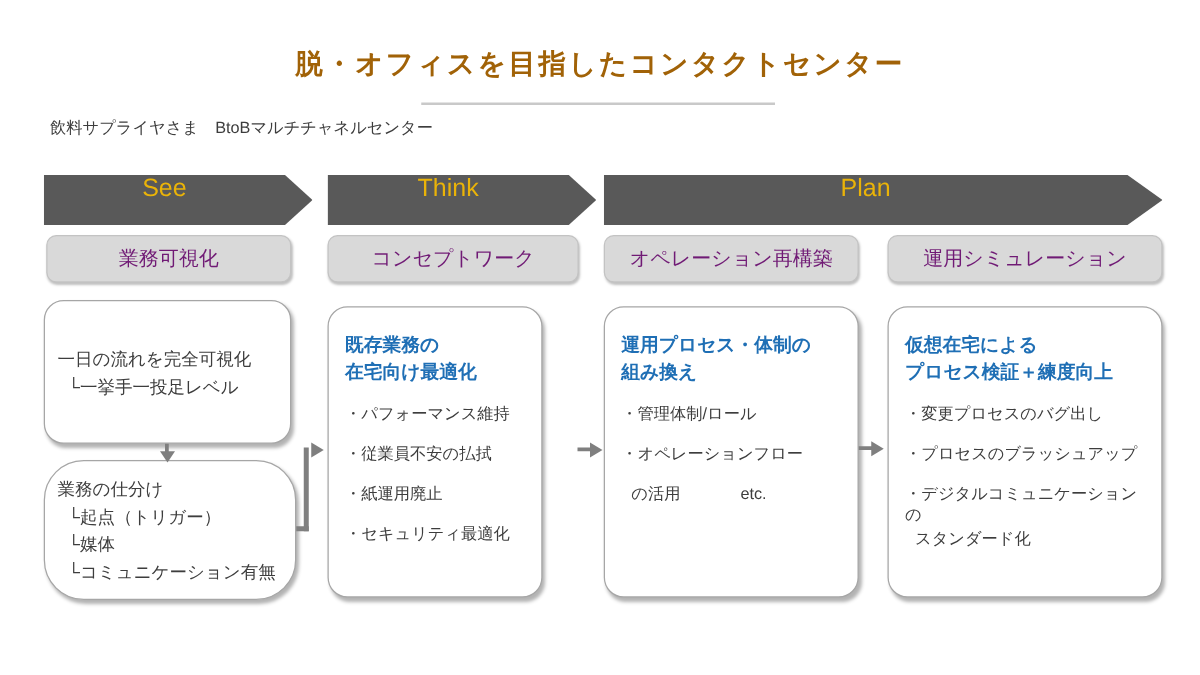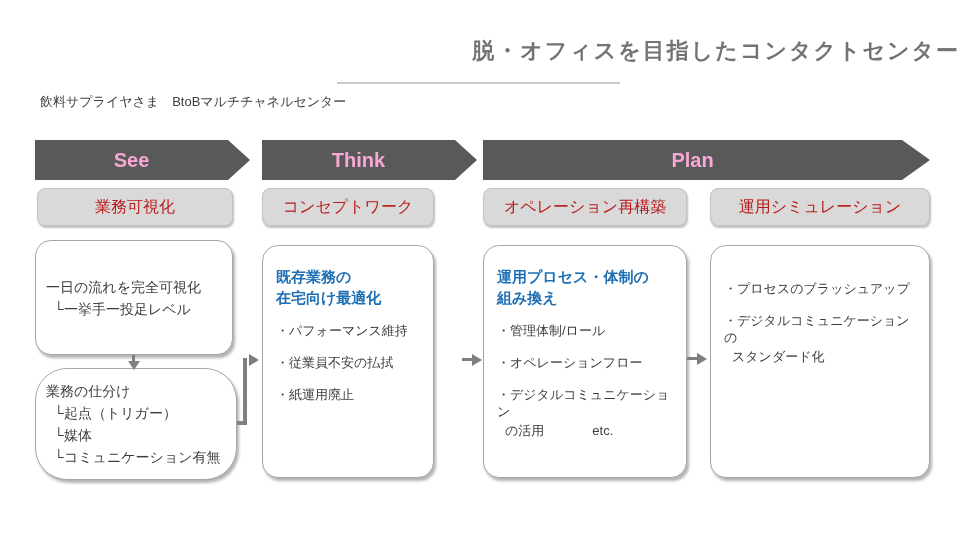--- a/index.html
+++ b/index.html
@@ -8,53 +8,53 @@
     font-family: "Liberation Sans", "DejaVu Sans", sans-serif;
     width: 960px; height: 540px; overflow: hidden;
   }
   .slide {
     position: relative; width: 960px; height: 540px; background: #ffffff;
   }
 
   
   .title {
     position: absolute; top: 36px; left: 0; width: 960px;
-    text-align: right; font-size: 22px; font-weight: 700;
-    letter-spacing: 2px; color: #737373;
+    text-align: center; font-size: 22px; font-weight: 700;
+    letter-spacing: 2px; color: #a16207;
   }
   .title-underline {
     position: absolute; top: 82px; left: 337px; width: 283px; height: 2px;
     background: #c9c9c9;
   }
   .subtitle {
     position: absolute; top: 93px; left: 40px;
     font-size: 13px; color: #3d3d3d;
   }
 
   
   .phase-arrow {
     position: absolute; top: 140px; height: 40px; background: #595959;
-    display: flex; align-items: center; justify-content: center;
-    color: #f9a8d4; font-weight: 700; font-size: 20px;
+    display: flex; align-items: flex-start; justify-content: center;
+    color: #eab308; font-weight: 400; font-size: 20px;
     filter: drop-shadow(1px 2px 2px rgba(0,0,0,0.3));
   }
   .arrow-see   { left: 35px;  width: 215px; clip-path: polygon(0 0, calc(100% - 22px) 0, 100% 50%, calc(100% - 22px) 100%, 0 100%); padding-right: 22px; }
   .arrow-think { left: 262px; width: 215px; clip-path: polygon(0 0, calc(100% - 22px) 0, 100% 50%, calc(100% - 22px) 100%, 0 100%); padding-right: 22px; }
   .arrow-plan  { left: 483px; width: 447px; clip-path: polygon(0 0, calc(100% - 28px) 0, 100% 50%, calc(100% - 28px) 100%, 0 100%); padding-right: 28px; }
 
   
   .stage-box {
     position: absolute; top: 188px; height: 38px;
     background: #d9d9d9; border: 1px solid #c3c3c3; border-radius: 8px;
     display: flex; align-items: center; justify-content: center;
-    font-size: 16px; color: #b91c1c;
+    font-size: 16px; color: #701a75;
     box-shadow: 1px 2px 2px rgba(0,0,0,0.25);
   }
   .stage-see   { left: 37px;  width: 196px; }
-  .stage-think { left: 262px; width: 172px; }
+  .stage-think { left: 262px; width: 201px; }
   .stage-plan1 { left: 483px; width: 204px; text-align: center; }
   .stage-plan2 { left: 710px; width: 220px; }
 
   
   .content-box {
     position: absolute; background: #ffffff;
     border: 1.5px solid #a6a6a6; border-radius: 16px;
     box-shadow: 2px 3px 3px rgba(0,0,0,0.3);
     color: #3d3d3d;
   }
@@ -132,41 +132,46 @@
 
   <div class="content-box big-box box-think">
     <div class="box-title">
       <div>既存業務の</div>
       <div>在宅向け最適化</div>
     </div>
     <div class="bullets">
       <div class="bullet">・パフォーマンス維持</div>
       <div class="bullet">・従業員不安の払拭</div>
       <div class="bullet">・紙運用廃止</div>
+      <div class="bullet">・セキュリティ最適化</div>
     </div>
   </div>
 
   <div class="content-box big-box box-plan1">
     <div class="box-title">
       <div>運用プロセス・体制の</div>
       <div>組み換え</div>
     </div>
     <div class="bullets">
       <div class="bullet">・管理体制/ロール</div>
       <div class="bullet">・オペレーションフロー</div>
-      <div class="bullet" style="margin-bottom:2px;">・デジタルコミュニケーション</div>
       <div class="bullet-cont" style="margin-top:0;">
         <span>の活用</span>
         <span class="etc">etc.</span>
       </div>
     </div>
   </div>
 
   <div class="content-box big-box box-plan2">
+    <div class="box-title">
+      <div>仮想在宅による</div>
+      <div>プロセス検証＋練度向上</div>
+    </div>
     <div class="bullets">
+      <div class="bullet">・変更プロセスのバグ出し</div>
       <div class="bullet">・プロセスのブラッシュアップ</div>
       <div class="bullet" style="margin-bottom:2px;">・デジタルコミュニケーションの</div>
       <div class="bullet sub-line">スタンダード化</div>
     </div>
   </div>
 
   <div class="conn" style="left:132px; top:355px; width:3px; height:8px;"></div>
   <div class="tri tri-down" style="left:128px; top:361px;"></div>
 
   <div class="conn" style="left:237px; top:421px; width:10px; height:4px;"></div>

